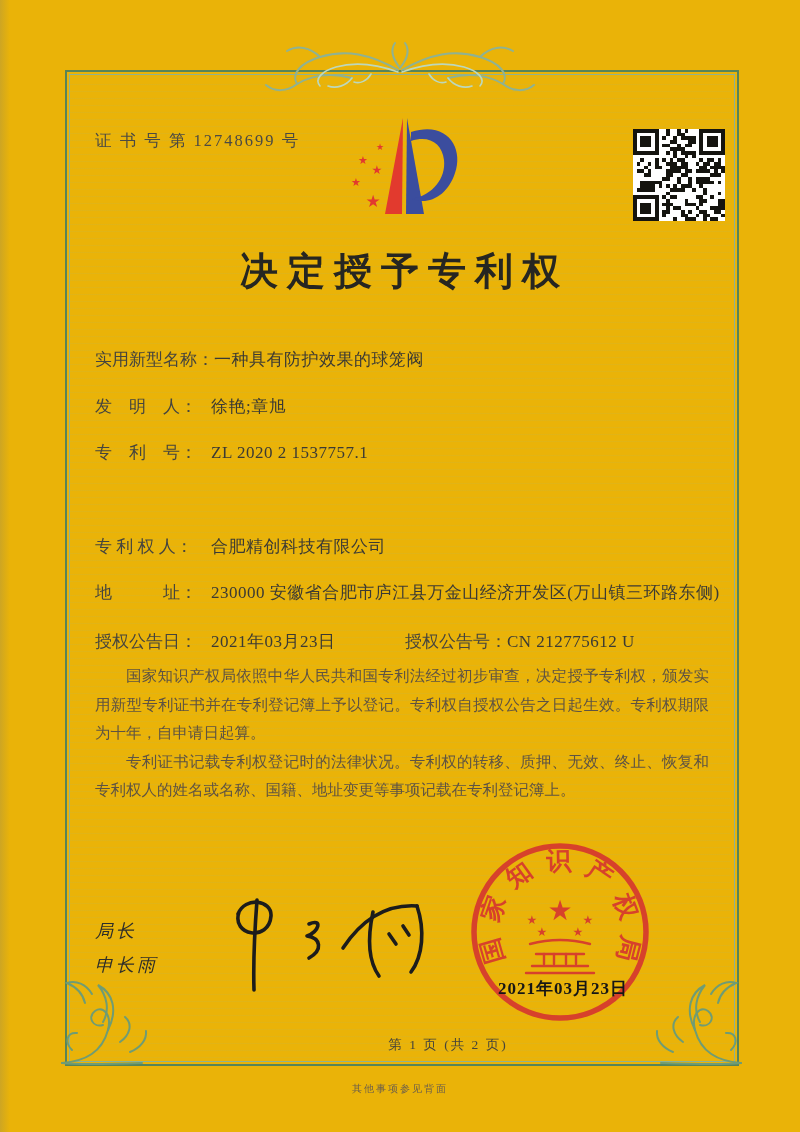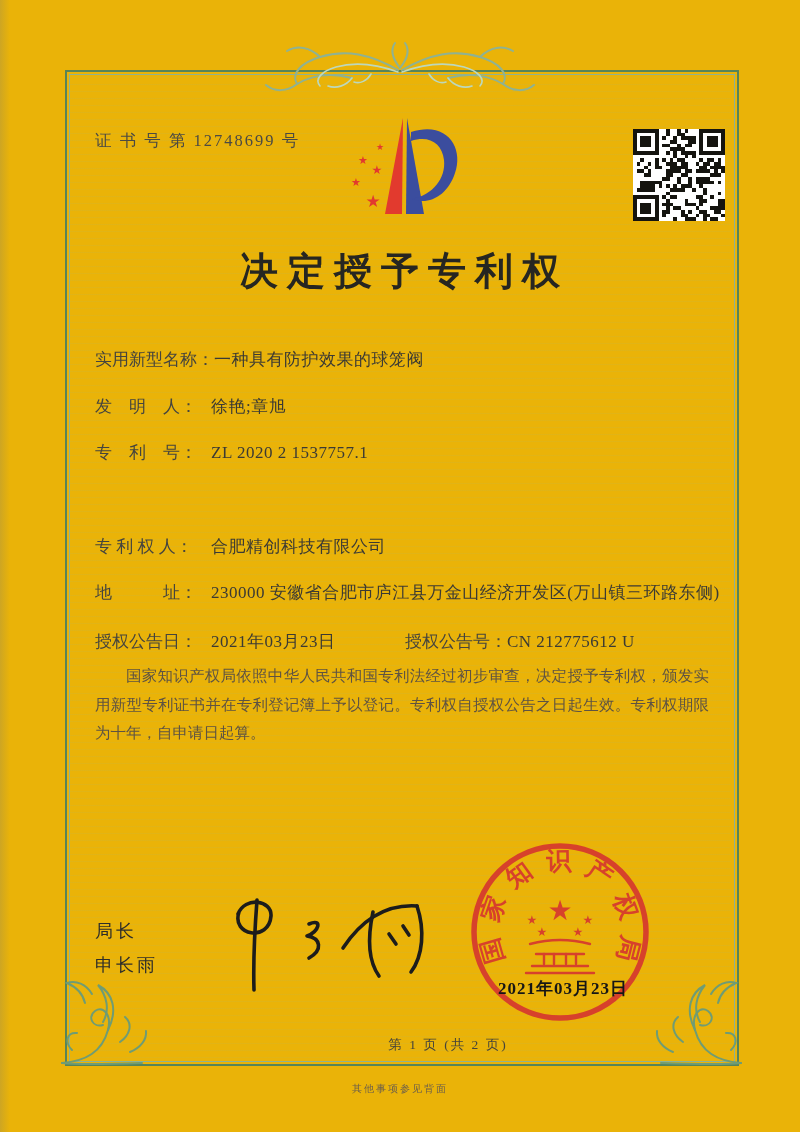--- a/index.html
+++ b/index.html
@@ -58,21 +58,21 @@
   .pair2{position:absolute;left:310px;top:0;white-space:nowrap;}
   .pair2 .field-label{min-width:102px;}
   .paragraphs{
     position:absolute;left:95px;top:662px;width:614px;
     font-size:15.5px;line-height:28.5px;color:#5e5343;
     text-align:justify;
   }
   .paragraphs p{margin:0;text-indent:2em;}
   .officer{position:absolute;left:95px;top:914px;
     font-family:"Liberation Sans","DejaVu Sans",sans-serif;
-    font-size:18px;letter-spacing:3px;color:#2e2e2a;line-height:34px;}
+    font-size:18px;letter-spacing:3px;color:#2e2e2a;line-height:34px;font-style:italic;}
   .signature{position:absolute;left:205px;top:878px;z-index:4;}
   .seal{position:absolute;left:460px;top:832px;z-index:4;opacity:.93;}
   .seal-date{
     position:absolute;left:468px;top:977px;width:190px;text-align:center;
     font-size:17px;font-weight:bold;letter-spacing:1px;color:#161616;z-index:5;
   }
   .page-info{
     position:absolute;left:0;top:1036px;width:100%;text-align:center;
     font-size:13.5px;letter-spacing:2px;color:#45443c;padding-left:48px;
   }
@@ -373,20 +373,21 @@
   </div>
   <div class="field-row row-grant">
     <span class="field-label">授权公告日：</span><span class="field-value">2021年03月23日</span>
     <span class="pair2">
       <span class="field-label">授权公告号：</span><span class="field-value">CN 212775612 U</span>
     </span>
   </div>
 
   <div class="paragraphs">
     <p>国家知识产权局依照中华人民共和国专利法经过初步审查，决定授予专利权，颁发实用新型专利证书并在专利登记簿上予以登记。专利权自授权公告之日起生效。专利权期限为十年，自申请日起算。</p>
+    <p>专利证书记载专利权登记时的法律状况。专利权的转移、质押、无效、终止、恢复和专利权人的姓名或名称、国籍、地址变更等事项记载在专利登记簿上。</p>
   </div>
 
   <div class="officer">
     <div>局长</div>
     <div>申长雨</div>
   </div>
 
   <svg class="signature" width="235" height="120" viewBox="0 0 235 120">
     <g fill="none" stroke="#1c1c1c" stroke-width="3.6" stroke-linecap="round" stroke-linejoin="round">
       <path d="M52,22 C50,48 48,80 49,112"></path>

